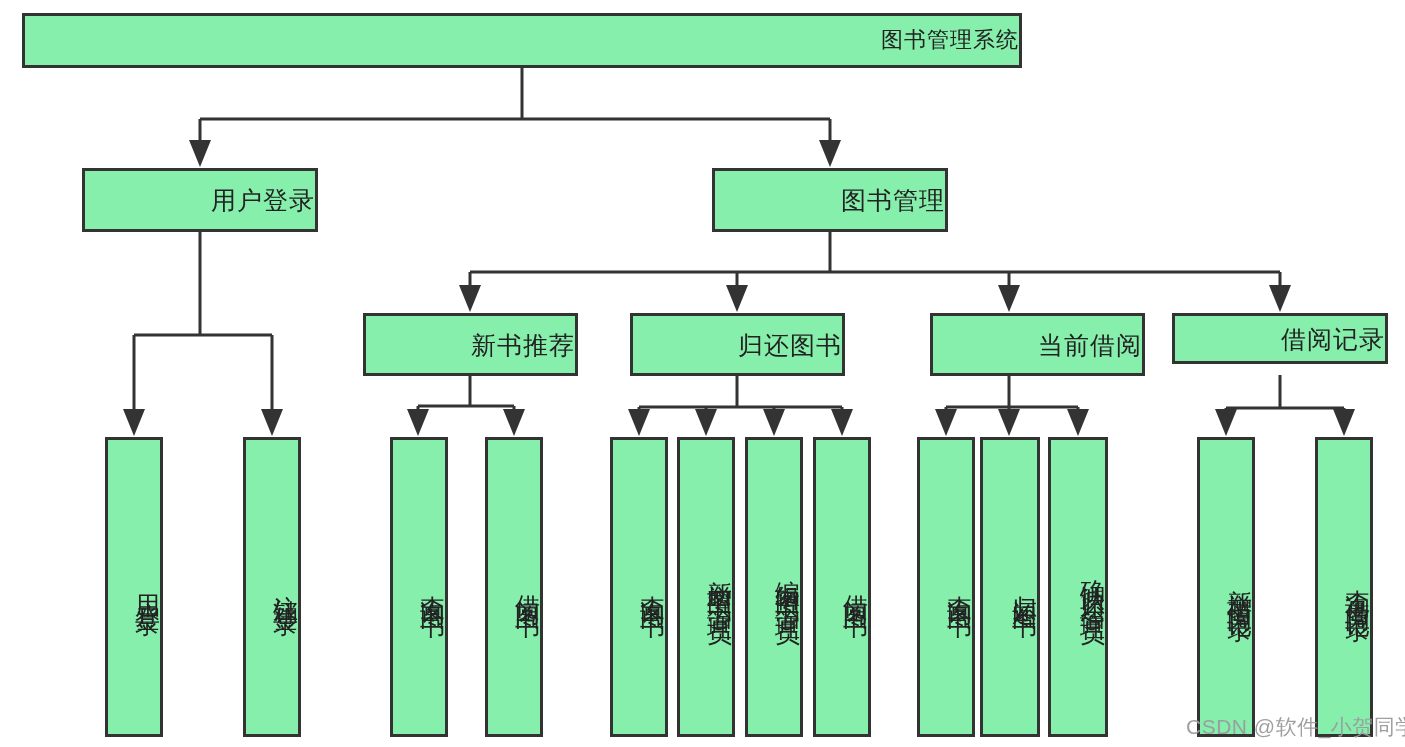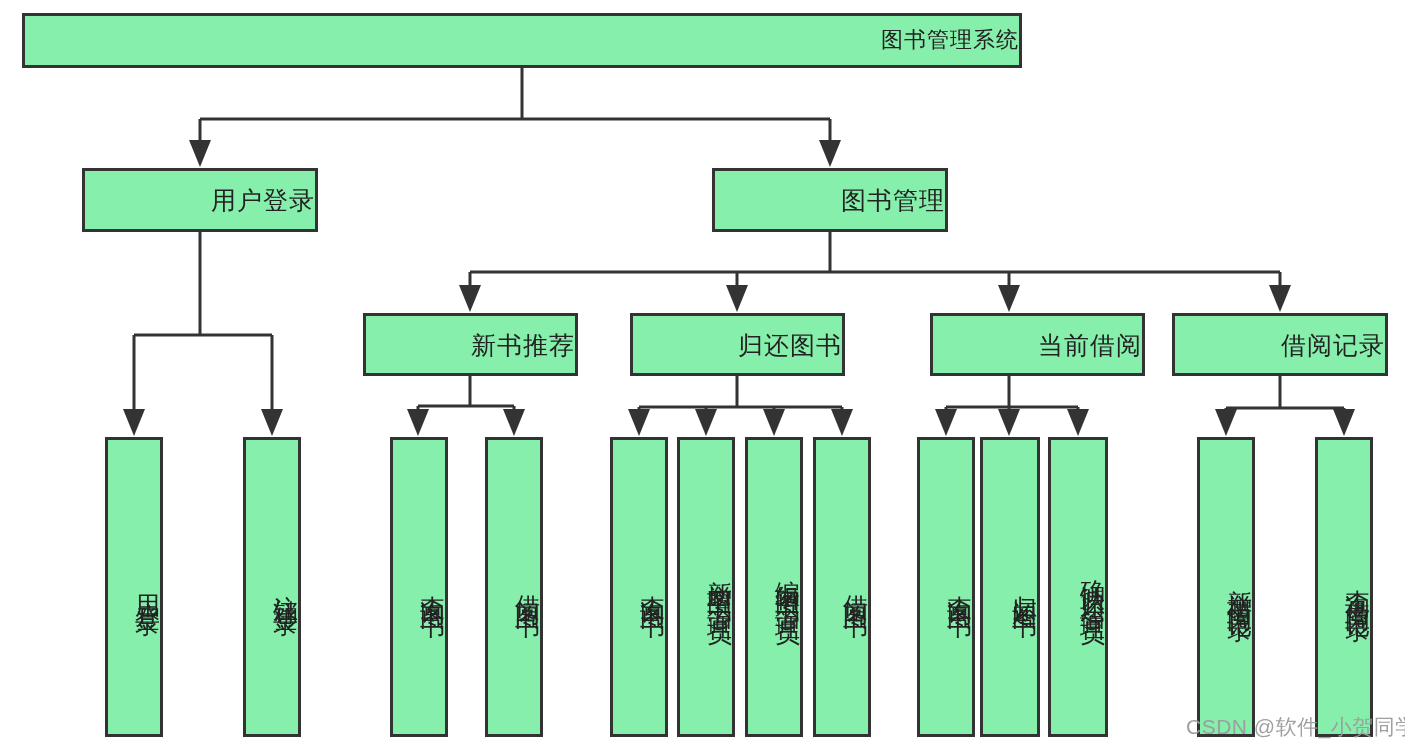--- a/index.html
+++ b/index.html
@@ -131,21 +131,21 @@
 
   <div class="node h" style="left:363px;top:313px;width:215px;height:63px">
     <span class="lbl">新书推荐</span>
   </div>
   <div class="node h" style="left:630px;top:313px;width:215px;height:63px">
     <span class="lbl">归还图书</span>
   </div>
   <div class="node h" style="left:930px;top:313px;width:215px;height:63px">
     <span class="lbl">当前借阅</span>
   </div>
-  <div class="node h" style="left:1172px;top:313px;width:216px;height:63px">
+  <div class="node h" style="left:1172px;top:313px;width:216px;height:51px">
     <span class="lbl">借阅记录</span>
   </div>
 
   <div class="node v" style="left:105px;top:437px;width:58px;height:300px">
     <span class="lbl">用户登录</span>
   </div>
   <div class="node v" style="left:243px;top:437px;width:58px;height:300px">
     <span class="lbl">注销登录</span>
   </div>
 

